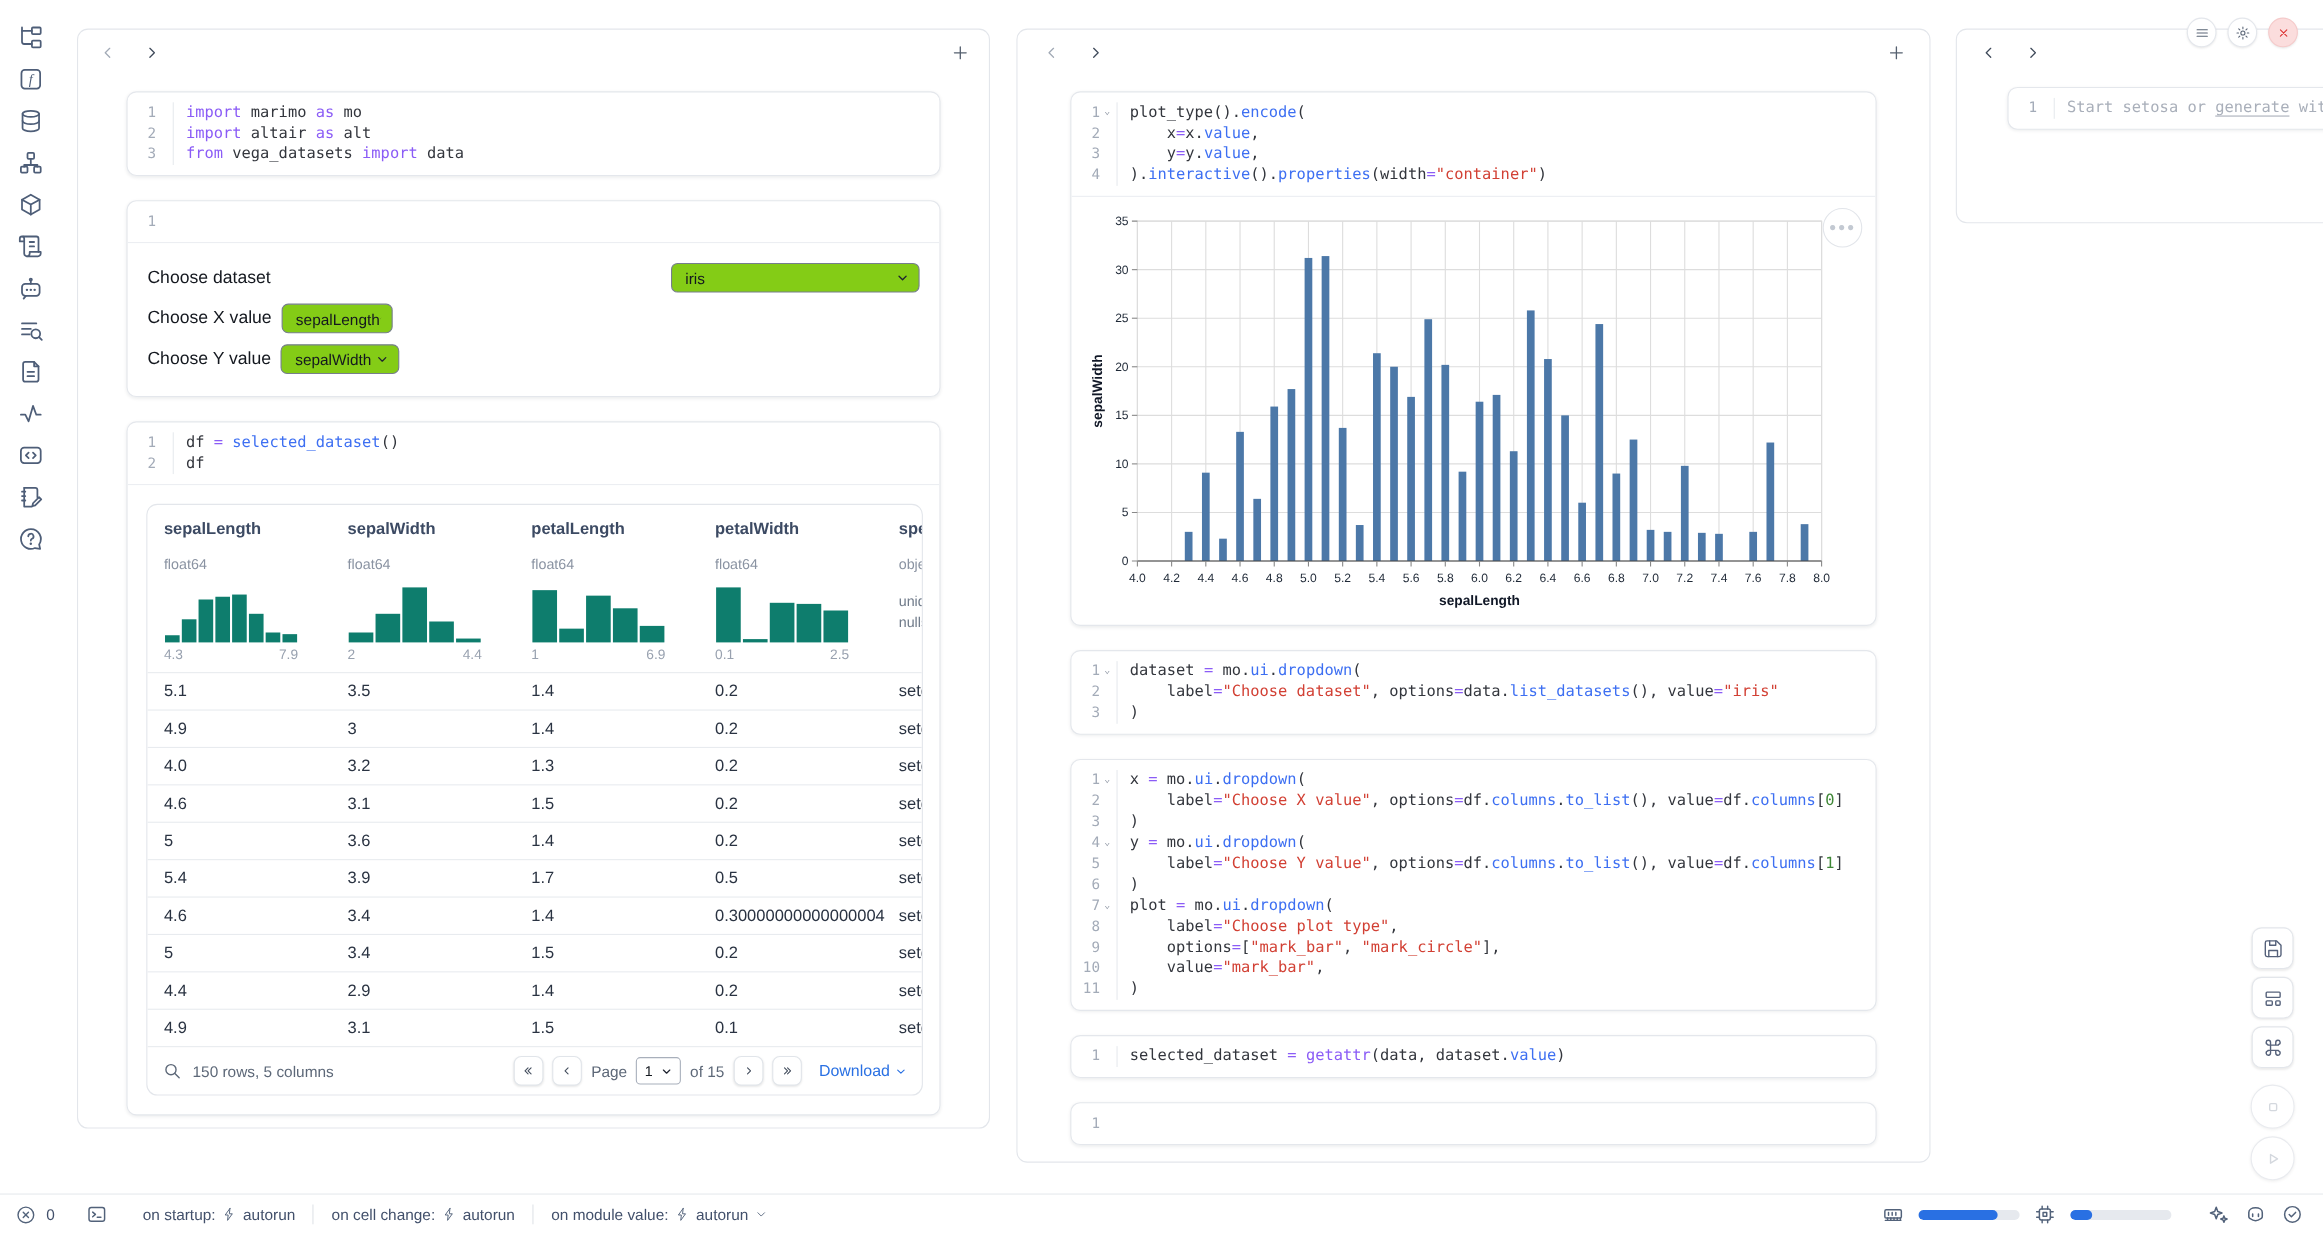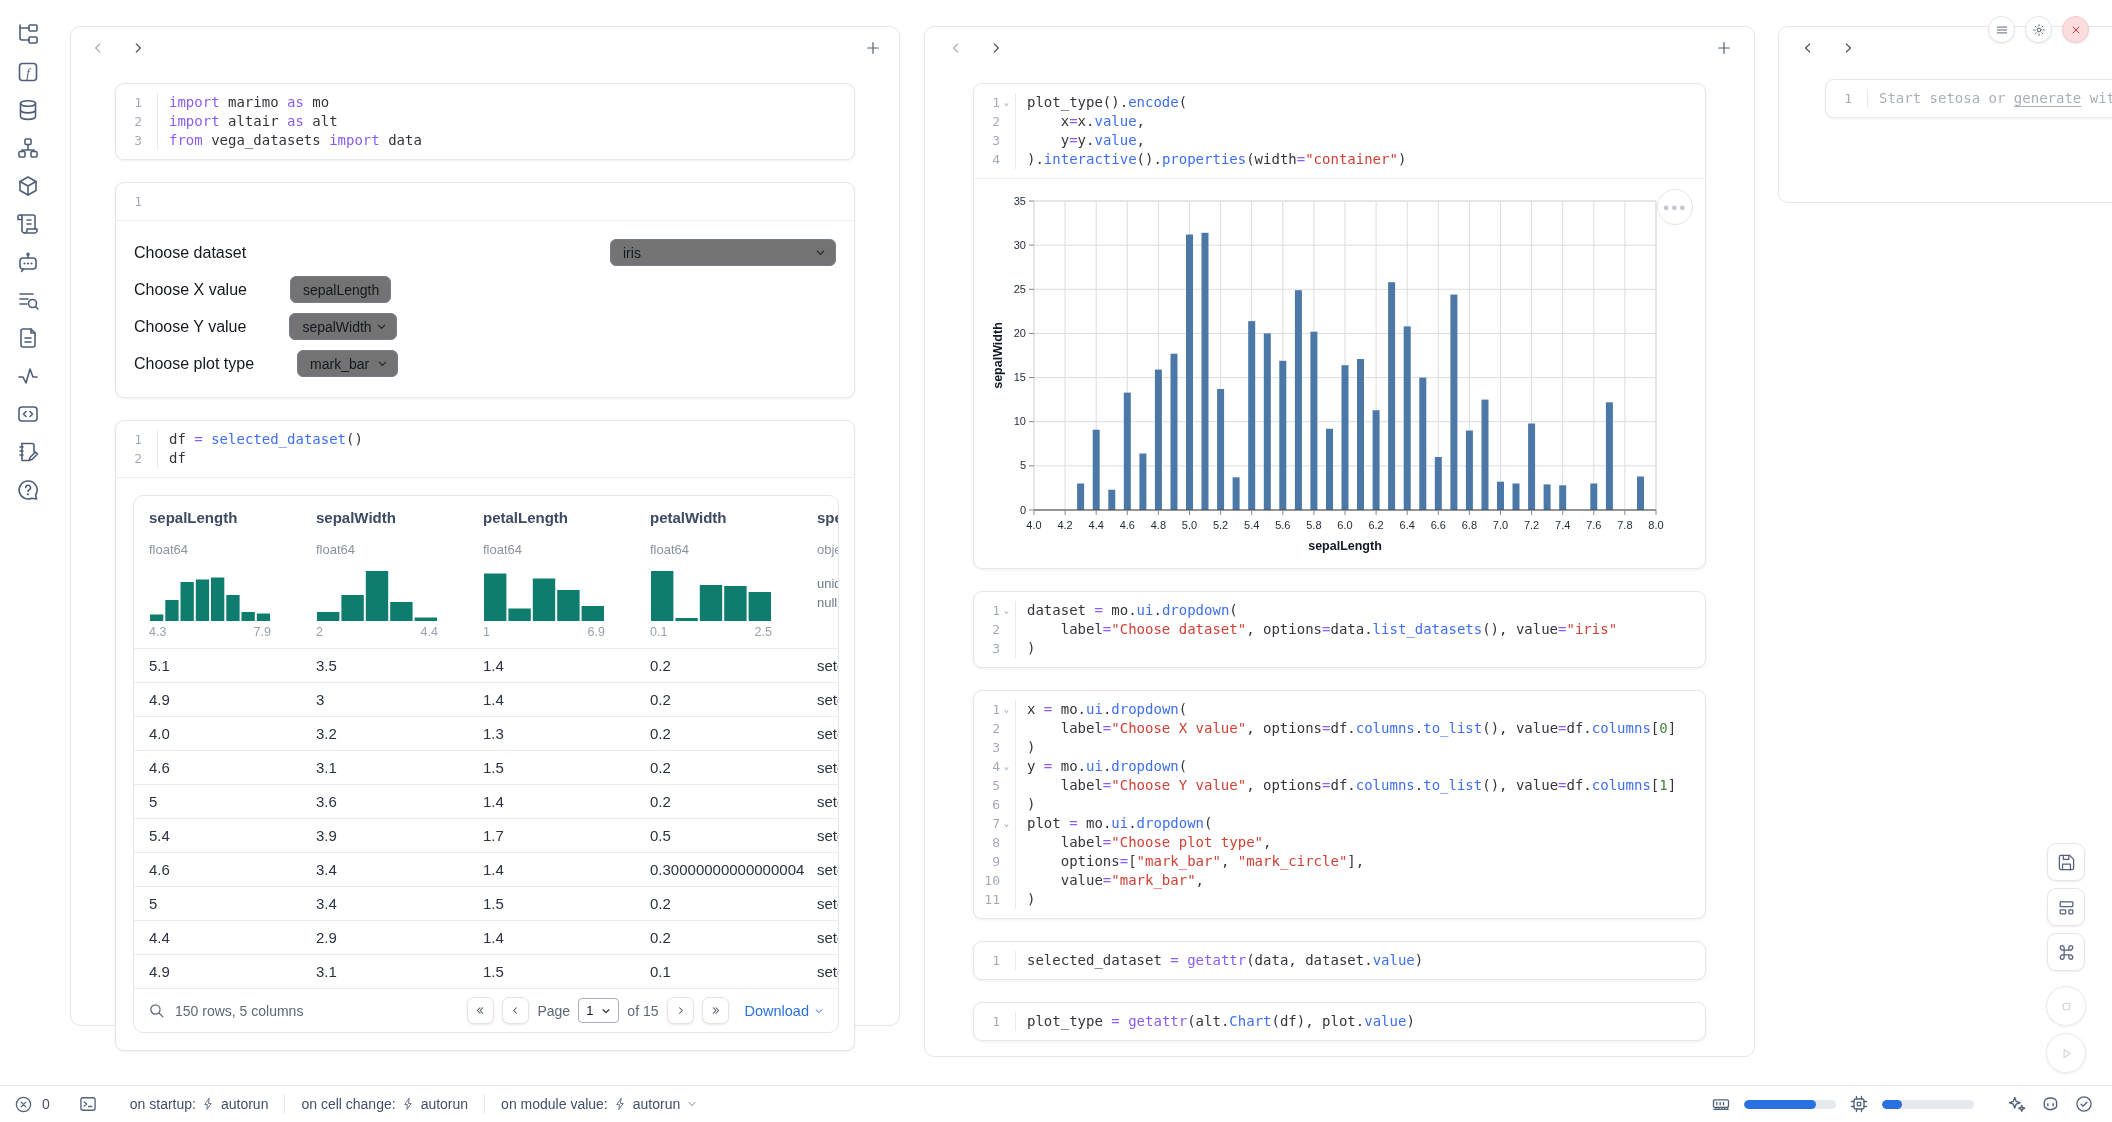--- a/index.html
+++ b/index.html
@@ -50,22 +50,22 @@
   .tk-num { color:#3f8737; }
   .tk-pl { color:#33363d; }
 
   .out { border-top:1px solid #eceef2; }
 
   
   .controls { padding:14px 18px 20px; }
   .ctrl-row { display:flex; align-items:center; margin-top:10px; font-size:16px; color:#14181f; }
   .ctrl-row:first-child { margin-top:4px;justify-content:space-between; }
   .ctrl-label { margin-right:9px; }
-  .select { height:27px; border:1px solid #767e8c; border-radius:6px; background:#737373; cursor:pointer;
-    display:flex; align-items:center; justify-content:space-between; padding:0 9px 0 12px; font-size:14px; color:#14181f;margin-left:34px; }
+  .select { height:27px; border:1px solid #767e8c; border-radius:6px; background:#84cc16; cursor:pointer;
+    display:flex; align-items:center; justify-content:space-between; padding:0 9px 0 12px; font-size:14px; color:#14181f; }
 
   
   .table-out { padding:17px; }
   .table-card { width:706px; border:1px solid #e3e6eb; border-radius:10px; overflow:hidden; background:#fff; }
   .thead { display:flex; padding:13px 0 9px; }
   .thcell { width:167px; flex:none; padding-left:15px; cursor:pointer; }
   .thname { font-weight:bold; color:#3c4a63; font-size:15px; }
   .thtype { color:#8a93a2; font-size:13px; margin-top:16px; }
   .hist { margin-top:12px; }
   .hrange { width:122px; display:flex; justify-content:space-between; color:#98a1af; font-size:12.5px; margin-top:2px; }
@@ -284,29 +284,20 @@
             <span>sepalLength</span>
             <svg width="11" height="11" viewBox="0 0 24 24" fill="none" stroke="#1f2430" stroke-width="2.6" stroke-linecap="round" stroke-linejoin="round">
               <path d="M5 9l7 7 7-7"></path>
             </svg>
           </div>
         </div>
         <div class="ctrl-row">
           <span class="ctrl-label">Choose Y value</span>
           <div class="select" style="width:108px">
             <span>sepalWidth</span>
-            <svg width="11" height="11" viewBox="0 0 24 24" fill="none" stroke="#1f2430" stroke-width="2.6" stroke-linecap="round" stroke-linejoin="round">
-              <path d="M5 9l7 7 7-7"></path>
-            </svg>
-          </div>
-        </div>
-        <div class="ctrl-row">
-          <span class="ctrl-label">Choose plot type</span>
-          <div class="select" style="width:101px">
-            <span>mark_bar</span>
             <svg width="11" height="11" viewBox="0 0 24 24" fill="none" stroke="#1f2430" stroke-width="2.6" stroke-linecap="round" stroke-linejoin="round">
               <path d="M5 9l7 7 7-7"></path>
             </svg>
           </div>
         </div>
       </div>
   </div>
 
   <div class="cell">
     <div class="codecell">
@@ -777,21 +768,20 @@
   </div>
 
   <div class="cell">
     <div class="codecell">
         <div class="gut">
           <div class="gl">
             <span class="n">1</span>
             <span class="fold"></span>
           </div>
         </div>
-        <div class="cbody"><div class="cl"><span class="tk-pl">plot_type </span><span class="tk-kw">=</span><span class="tk-pl"> </span><span class="tk-kw">getattr</span><span class="tk-pl">(alt.</span><span class="tk-fn">Chart</span><span class="tk-pl">(df), plot.</span><span class="tk-fn">value</span><span class="tk-pl">)</span></div></div>
       </div>
   </div>
 </section>
 
 <section class="col" id="col3">
   <div class="col-head">
     <div class="nav-chevs">
       <button class="chev-btn">
           <svg viewBox="0 0 24 24">
             <path d="M15 5l-7 7 7 7"></path>

